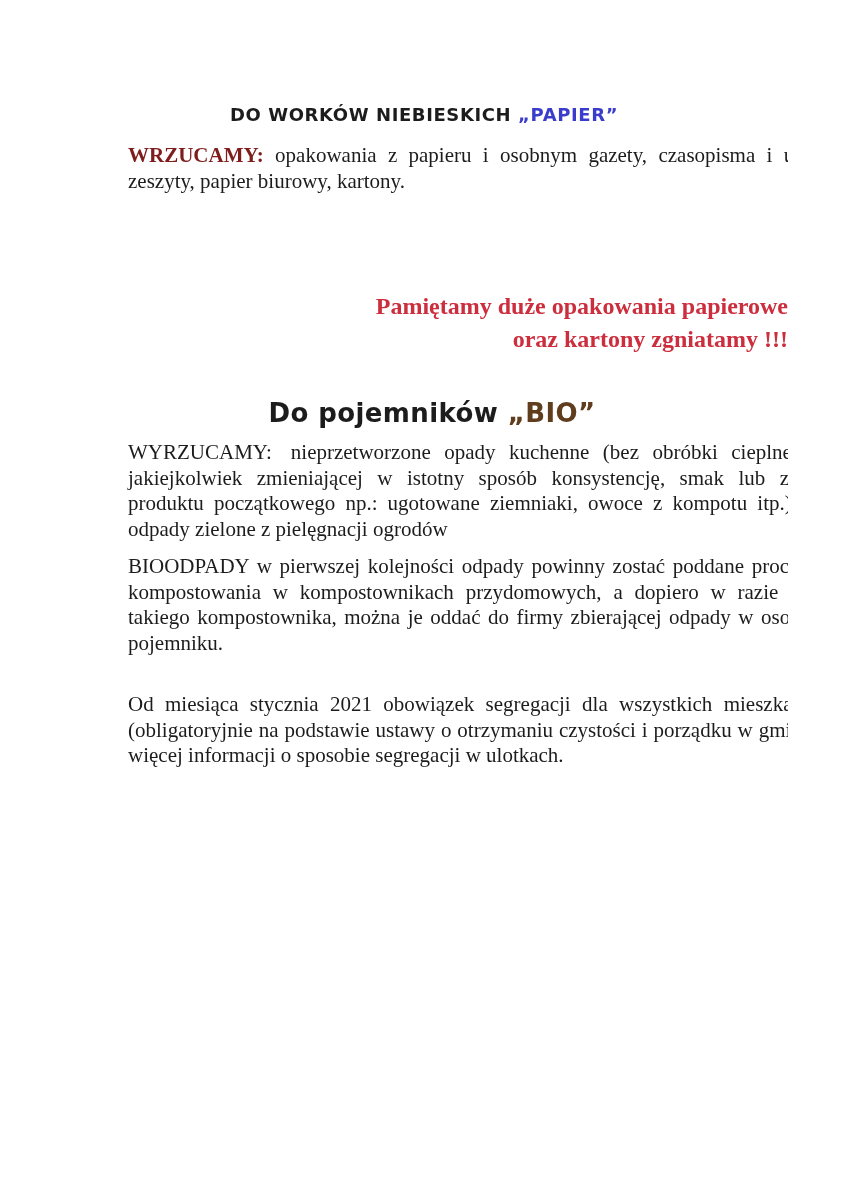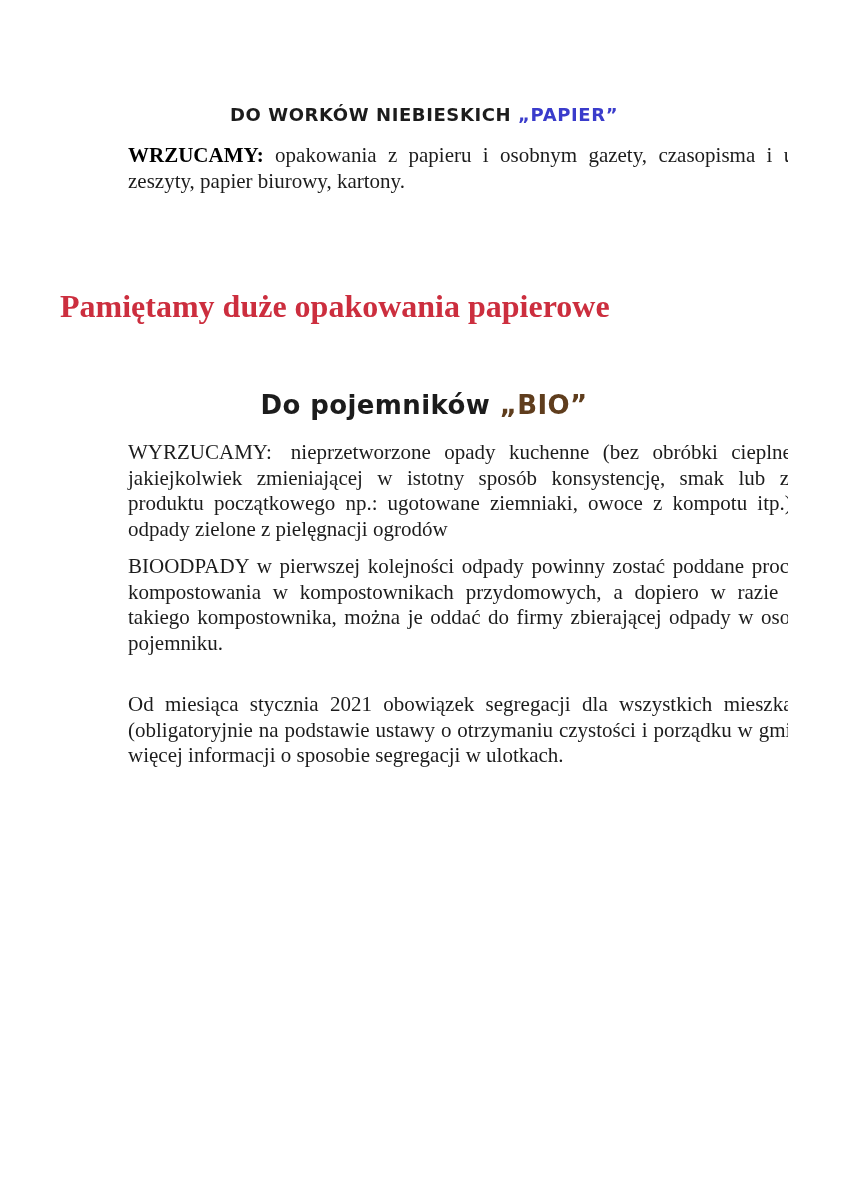--- a/index.html
+++ b/index.html
@@ -33,31 +33,31 @@
     font-size: 21px;
     line-height: 25.5px;
     text-align: justify;
   }
   .rule-label { font-weight: bold; }
   .reminder {
     position: absolute;
     top: 290px;
     left: 0;
     width: 100%;
-    text-align: left;
+    text-align: right;
     font-weight: bold;
-    font-size: 32px;
+    font-size: 24px;
     line-height: 33px;
   }
   .bio-title {
     position: absolute;
     top: 390px;
     left: 0;
     width: 100%;
-    margin: 0;
+    margin: 8px;
     text-align: center;
     font-family: "DejaVu Sans", sans-serif;
     font-weight: bold;
     font-size: 26px;
     letter-spacing: 0.4px;
   }
   .para {
     position: absolute;
     left: 68px;
     width: 710px;
@@ -71,25 +71,26 @@
   .wide-gap { display: inline-block; width: 0.9em; }
 </style>
 </head>
 <body>
 
 <div class="page">
 
   <h1 class="doc-title"><span>DO WORKÓW NIEBIESKICH</span> <span style="color: rgb(58, 60, 203);">„PAPIER”</span></h1>
 
   <section class="rules">
-    <div><span class="rule-label" style="color: #000000;">WRZUCAMY:</span> <span>opakowania z papieru i osobnym gazety, czasopisma i ulotki, zeszyty, papier biurowy, kartony.</span></div>
+    <div><span class="rule-label" style="color: #7f1d1d;">WRZUCAMY:</span> <span>opakowania z papieru i osobnym gazety, czasopisma i ulotki, zeszyty, papier biurowy, kartony.</span></div>
   </section>
 
   <div class="reminder" style="color: rgb(204, 46, 62);">
     <div>Pamiętamy duże opakowania papierowe</div>
+    <div>oraz kartony zgniatamy !!!</div>
   </div>
 
   <h2 class="bio-title"><span>Do pojemników</span> <span style="color: rgb(95, 61, 29);">„BIO”</span></h2>
 
   <section class="para para-wyrzucamy"><span>WYRZUCAMY:</span><span class="wide-gap"></span><span>nieprzetworzone opady kuchenne (bez obróbki cieplnej lub jakiejkolwiek zmieniającej w istotny sposób konsystencję, smak lub zapach produktu początkowego np.: ugotowane ziemniaki, owoce z kompotu itp.) oraz odpady zielone z pielęgnacji ogrodów</span></section>
 
   <section class="para para-bioodpady">BIOODPADY w pierwszej kolejności odpady powinny zostać poddane procesowi kompostowania w kompostownikach przydomowych, a dopiero w razie braku takiego kompostownika, można je oddać do firmy zbierającej odpady w osobnym pojemniku.</section>
 
   <section class="para para-info">Od miesiąca stycznia 2021 obowiązek segregacji dla wszystkich mieszkańców (obligatoryjnie na podstawie ustawy o otrzymaniu czystości i porządku w gminach) więcej informacji o sposobie segregacji w ulotkach.</section>
 

